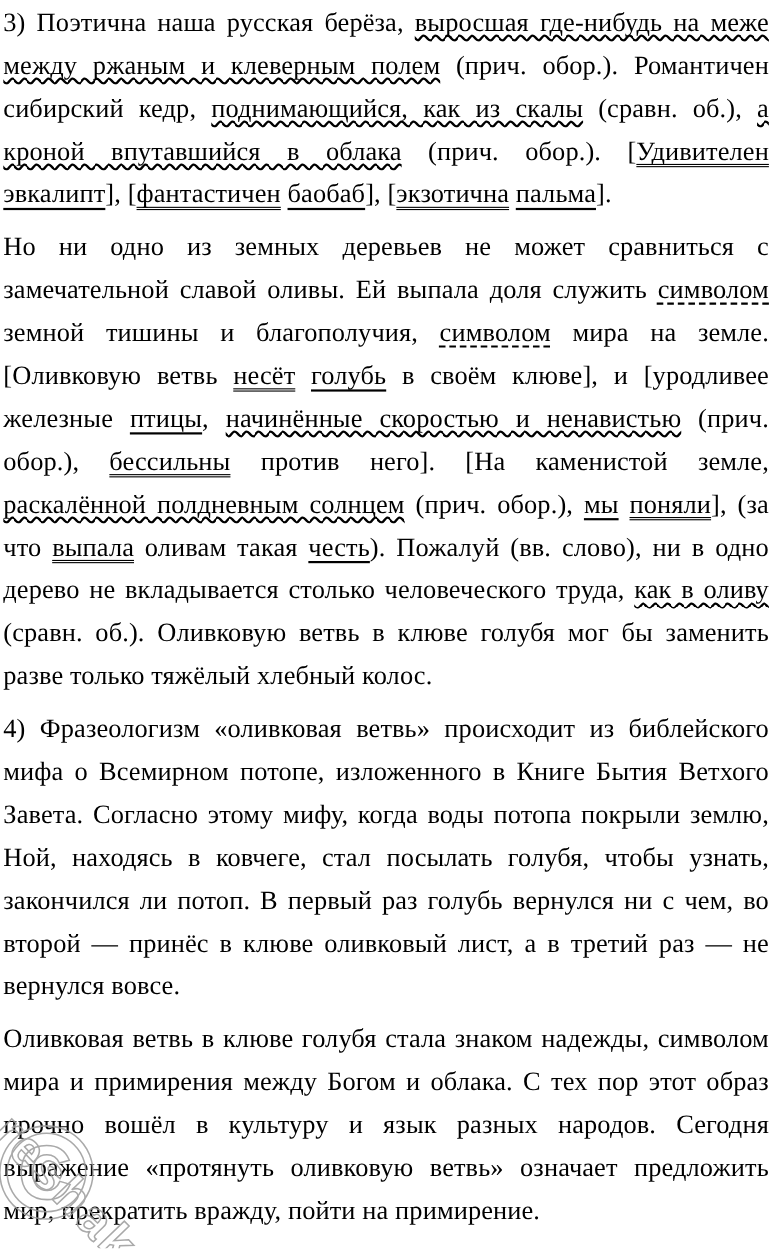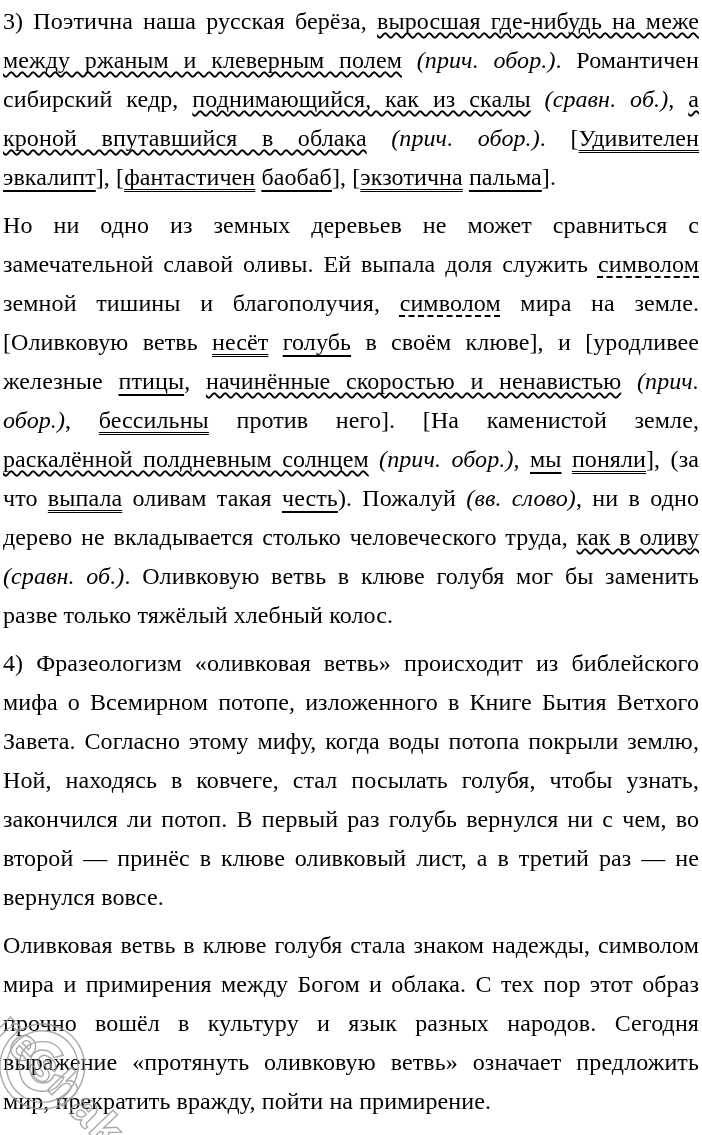--- a/index.html
+++ b/index.html
@@ -22,21 +22,21 @@
   }
   .para {
     margin: 0 0 9px 0;
     font-size: 24px;
     line-height: 39px;
     text-align: justify;
     letter-spacing: 0.1px;
   }
   .run { text-decoration-skip-ink: none; }
   .s-plain { }
-  .s-italic { font-style: italic; }
+  .s-italic { }
   .s-single {
     text-decoration-line: underline;
     text-decoration-style: solid;
     text-decoration-thickness: 1.5px;
     text-underline-offset: 5px;
     text-decoration-skip-ink: none;
     text-decoration: underline;
   }
   .s-double {
     text-decoration-line: underline;

